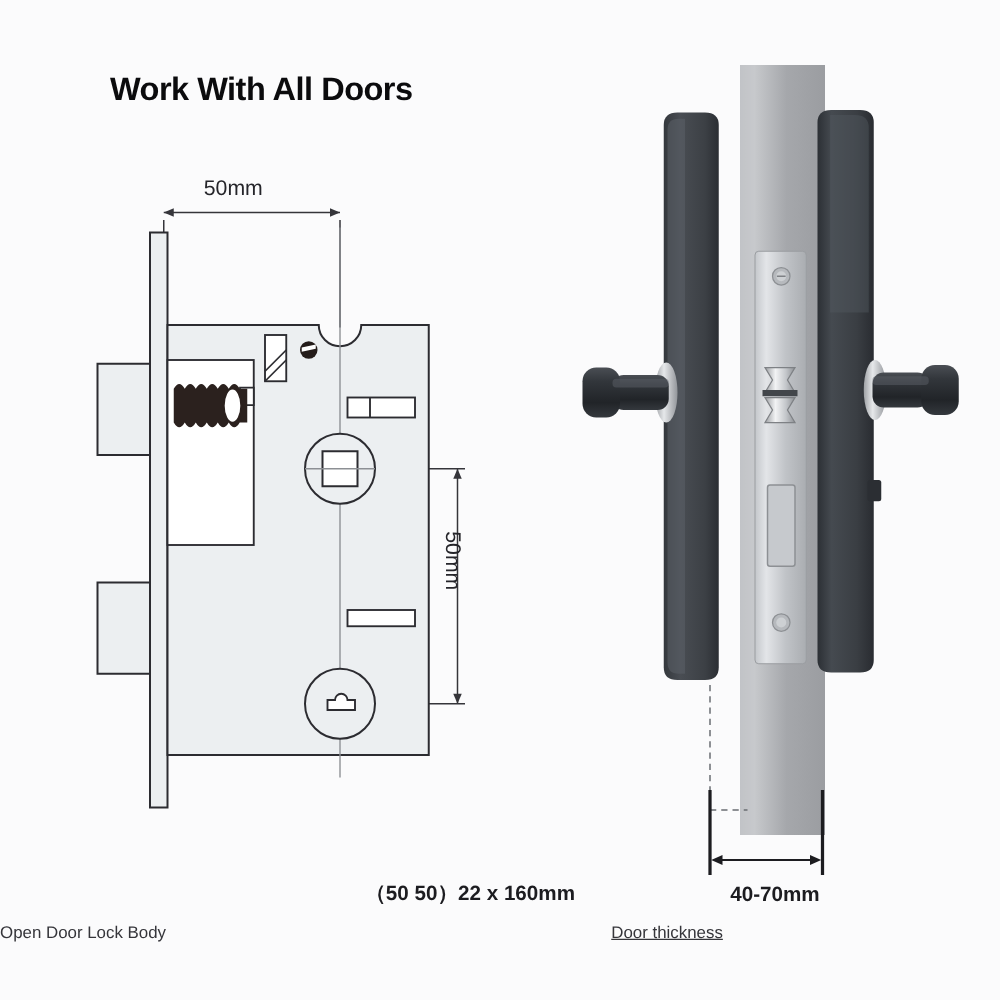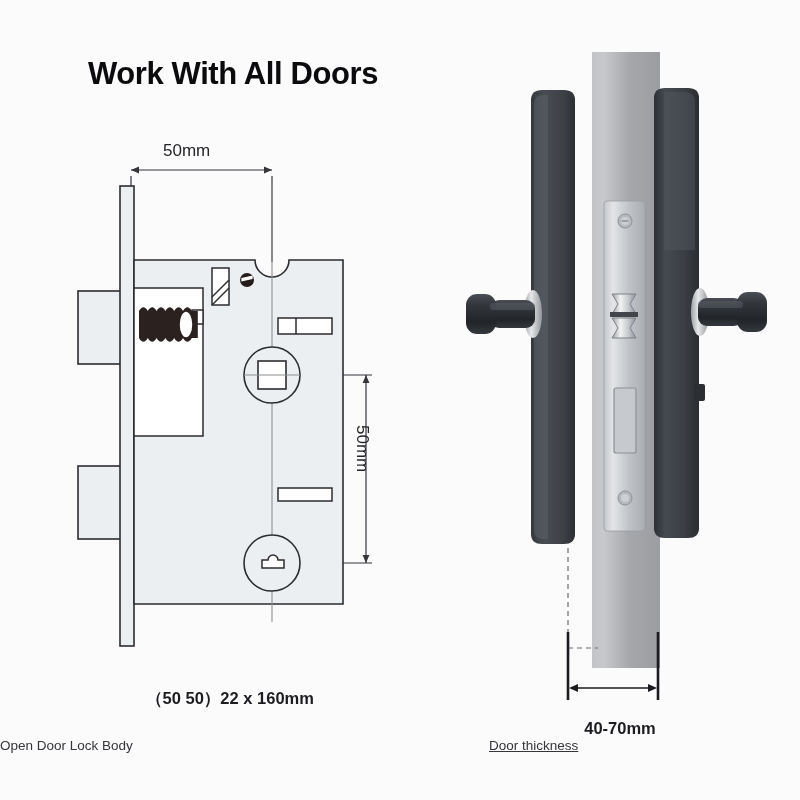--- a/index.html
+++ b/index.html
@@ -21,21 +21,21 @@
     inset: 0;
     width: 800px;
     height: 800px;
   }
 
   
   .title {
     position: absolute;
     left: 88px;
     top: 56px;
-    font-size: 31px;
+    font-size: 26px;
     font-weight: bold;
     letter-spacing: -0.4px;
     color: #0b0b0d;
     white-space: nowrap;
   }
 
   
   .cap-main {
     position: absolute;
     text-align: center;
@@ -44,23 +44,23 @@
     color: #1c1c20;
     white-space: nowrap;
   }
   .cap-sub {
     position: absolute;
     font-size: 13.5px;
     font-weight: normal;
     color: #35353a;
     white-space: nowrap;
   }
-  .cap-left-main  { left: 0; width: 460px; top: 688px; }
+  .cap-left-main  { left: 0; width: 460px; top: 704px; text-align: right; }
   .cap-left-sub   { left: 0; width: 460px; top: 738px; }
-  .cap-right-main { left: 470px; width: 300px; top: 707px; margin-top: 12px; }
+  .cap-right-main { left: 470px; width: 300px; top: 707px; }
   .cap-right-sub  { left: 489px; width: 300px; top: 738px; text-decoration: underline; }
 
   
   .dim-label {
     position: absolute;
     font-size: 17px;
     color: #25252a;
     white-space: nowrap;
   }
   .dim-top-h { left: 163px; top: 141px; }

